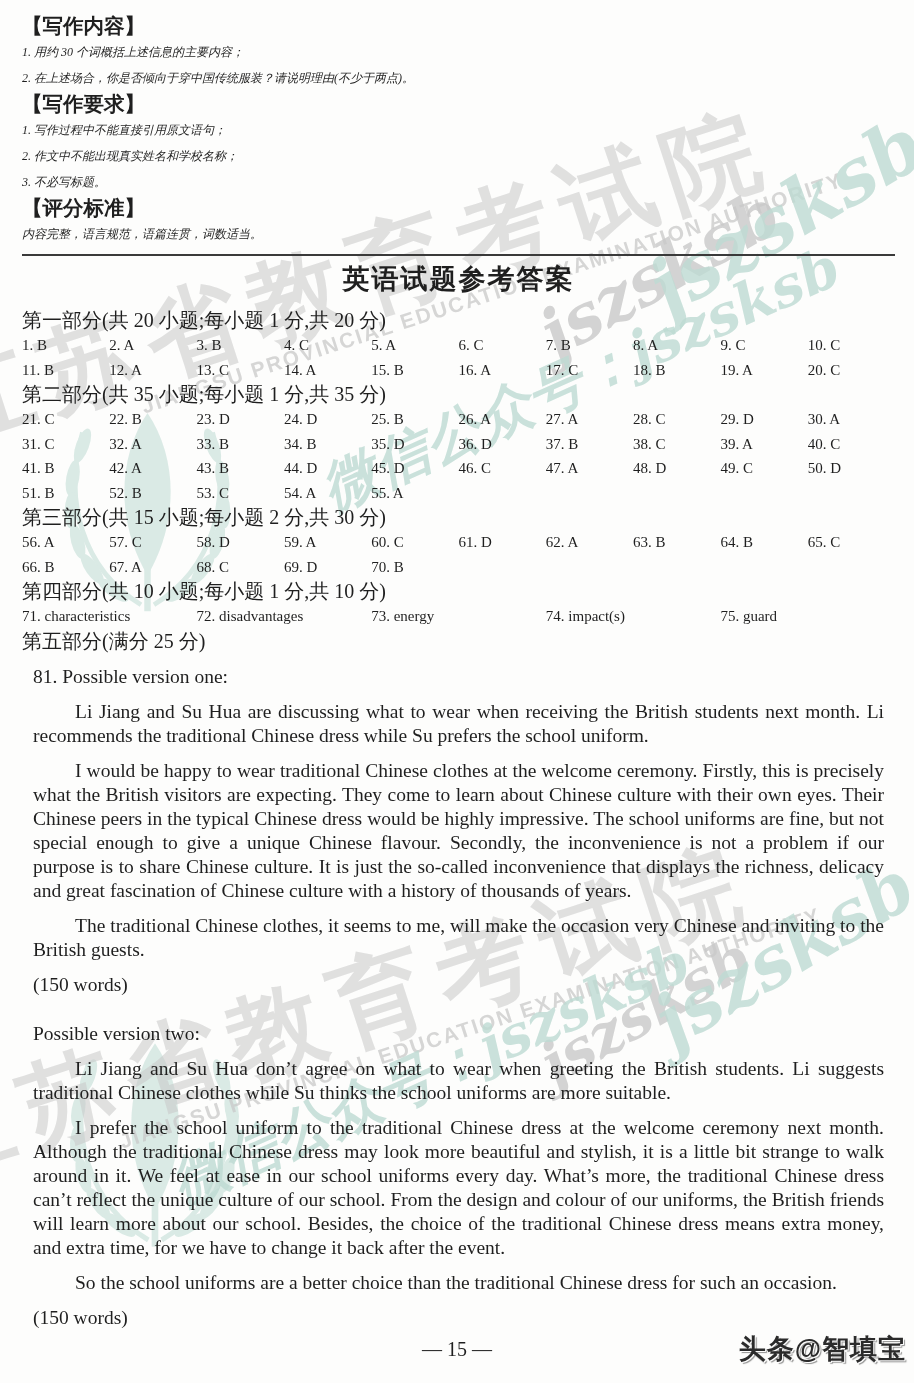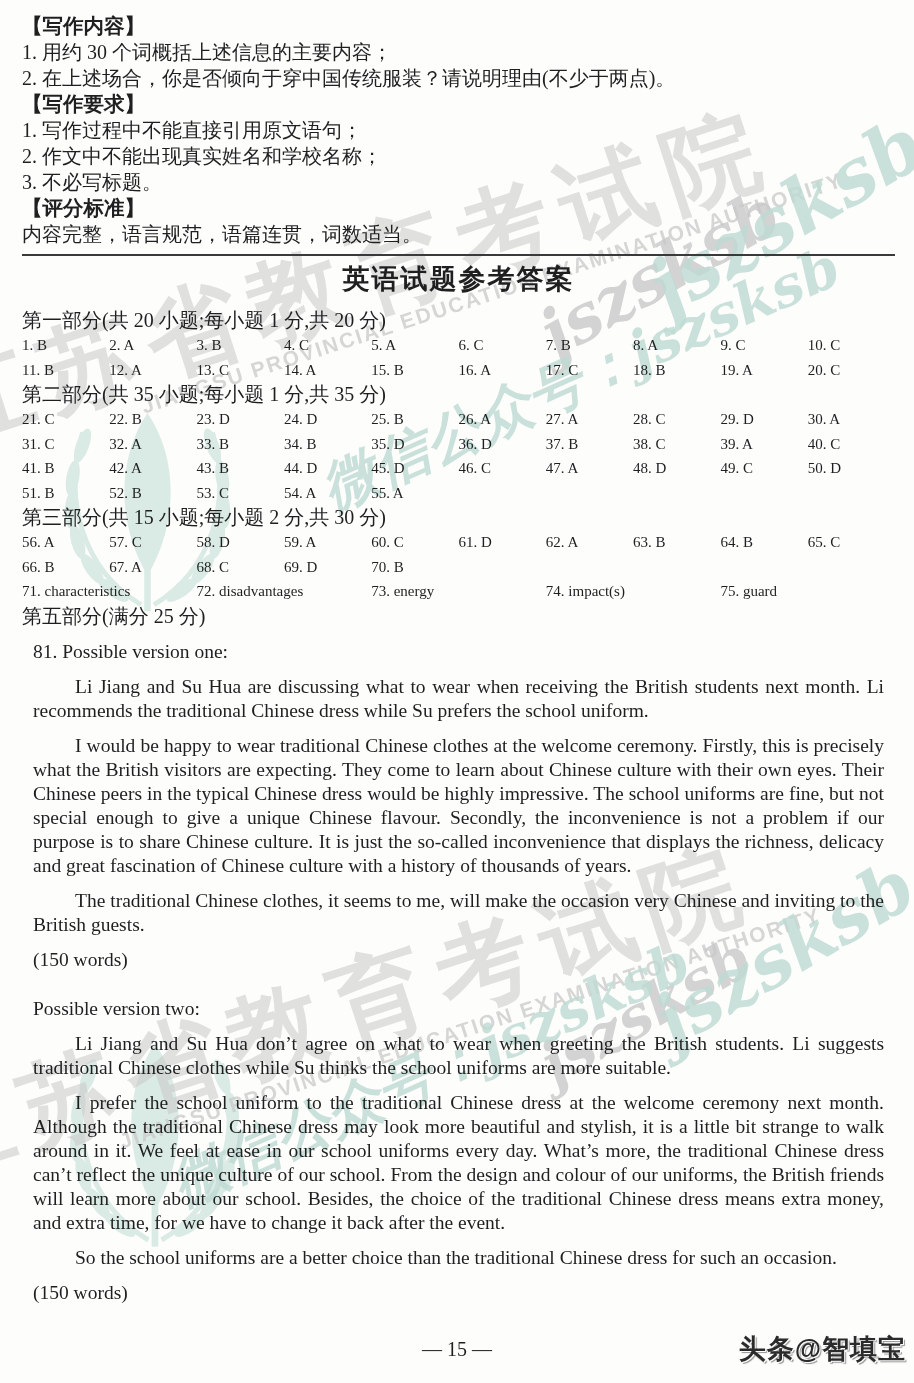--- a/index.html
+++ b/index.html
@@ -13,21 +13,21 @@
   
   .wm-layer{position:absolute;inset:0;z-index:0;pointer-events:none;}
   .wm{position:absolute;white-space:nowrap;font-family:"Liberation Sans","DejaVu Sans",sans-serif;}
   .wm-cn{font-size:95px;font-weight:bold;letter-spacing:14px;transform:rotate(-18deg);transform-origin:left center;opacity:.55;}
   .wm-en{font-size:21px;font-weight:bold;letter-spacing:2px;transform:rotate(-18deg);transform-origin:left center;opacity:.75;}
   .wm-script{font-family:"DejaVu Serif","Liberation Serif",serif;font-style:italic;font-weight:bold;transform-origin:left center;opacity:.8;}
   .laurel{position:absolute;opacity:.55;}
   
   .content{position:relative;z-index:1;padding:13px 19px 0 22px;}
   .w-header{font-size:20.5px;line-height:26px;font-weight:bold;}
-  .w-line{font-size:20px;line-height:26px;}
+  .w-line{font-size:12px;line-height:26px;font-style:italic;}
   .divider{border:none;border-top:2px solid #3a3a3a;margin:7px 0 3px 0;}
   .doc-title{font-size:27px;font-weight:bold;text-align:center;letter-spacing:2px;margin:5px 0 11px 0;}
   .part-heading{font-size:20px;line-height:25px;}
   .answer-grid{display:grid;font-size:15px;line-height:24.5px;font-family:Liberation Serif, serif;}
   .answer-cell{white-space:nowrap;}
   .essay p{margin:11px;font-size:19.5px;line-height:24px;text-align:justify;}
   .essay p.indent{text-indent:42px;}
   .label-line{font-size:19.5px;line-height:24px;margin:0;}
   .wordcount{text-align:center;margin:0;}
   .vtwo-gap{margin-top:25px !important;}
@@ -196,20 +196,21 @@
         <span class="answer-cell">64. B</span>
         <span class="answer-cell">65. C</span>
       </div>
       <div class="answer-grid" style="grid-template-columns: repeat(10, 1fr);">
         <span class="answer-cell">66. B</span>
         <span class="answer-cell">67. A</span>
         <span class="answer-cell">68. C</span>
         <span class="answer-cell">69. D</span>
         <span class="answer-cell">70. B</span>
       </div>
+      <div class="part-heading">第四部分(共 10 小题;每小题 1 分,共 10 分)</div>
       <div class="answer-grid" style="grid-template-columns: repeat(5, 1fr);">
         <span class="answer-cell">71. characteristics</span>
         <span class="answer-cell">72. disadvantages</span>
         <span class="answer-cell">73. energy</span>
         <span class="answer-cell">74. impact(s)</span>
         <span class="answer-cell">75. guard</span>
       </div>
       <div class="part-heading">第五部分(满分 25 分)</div>
     </section>
 

